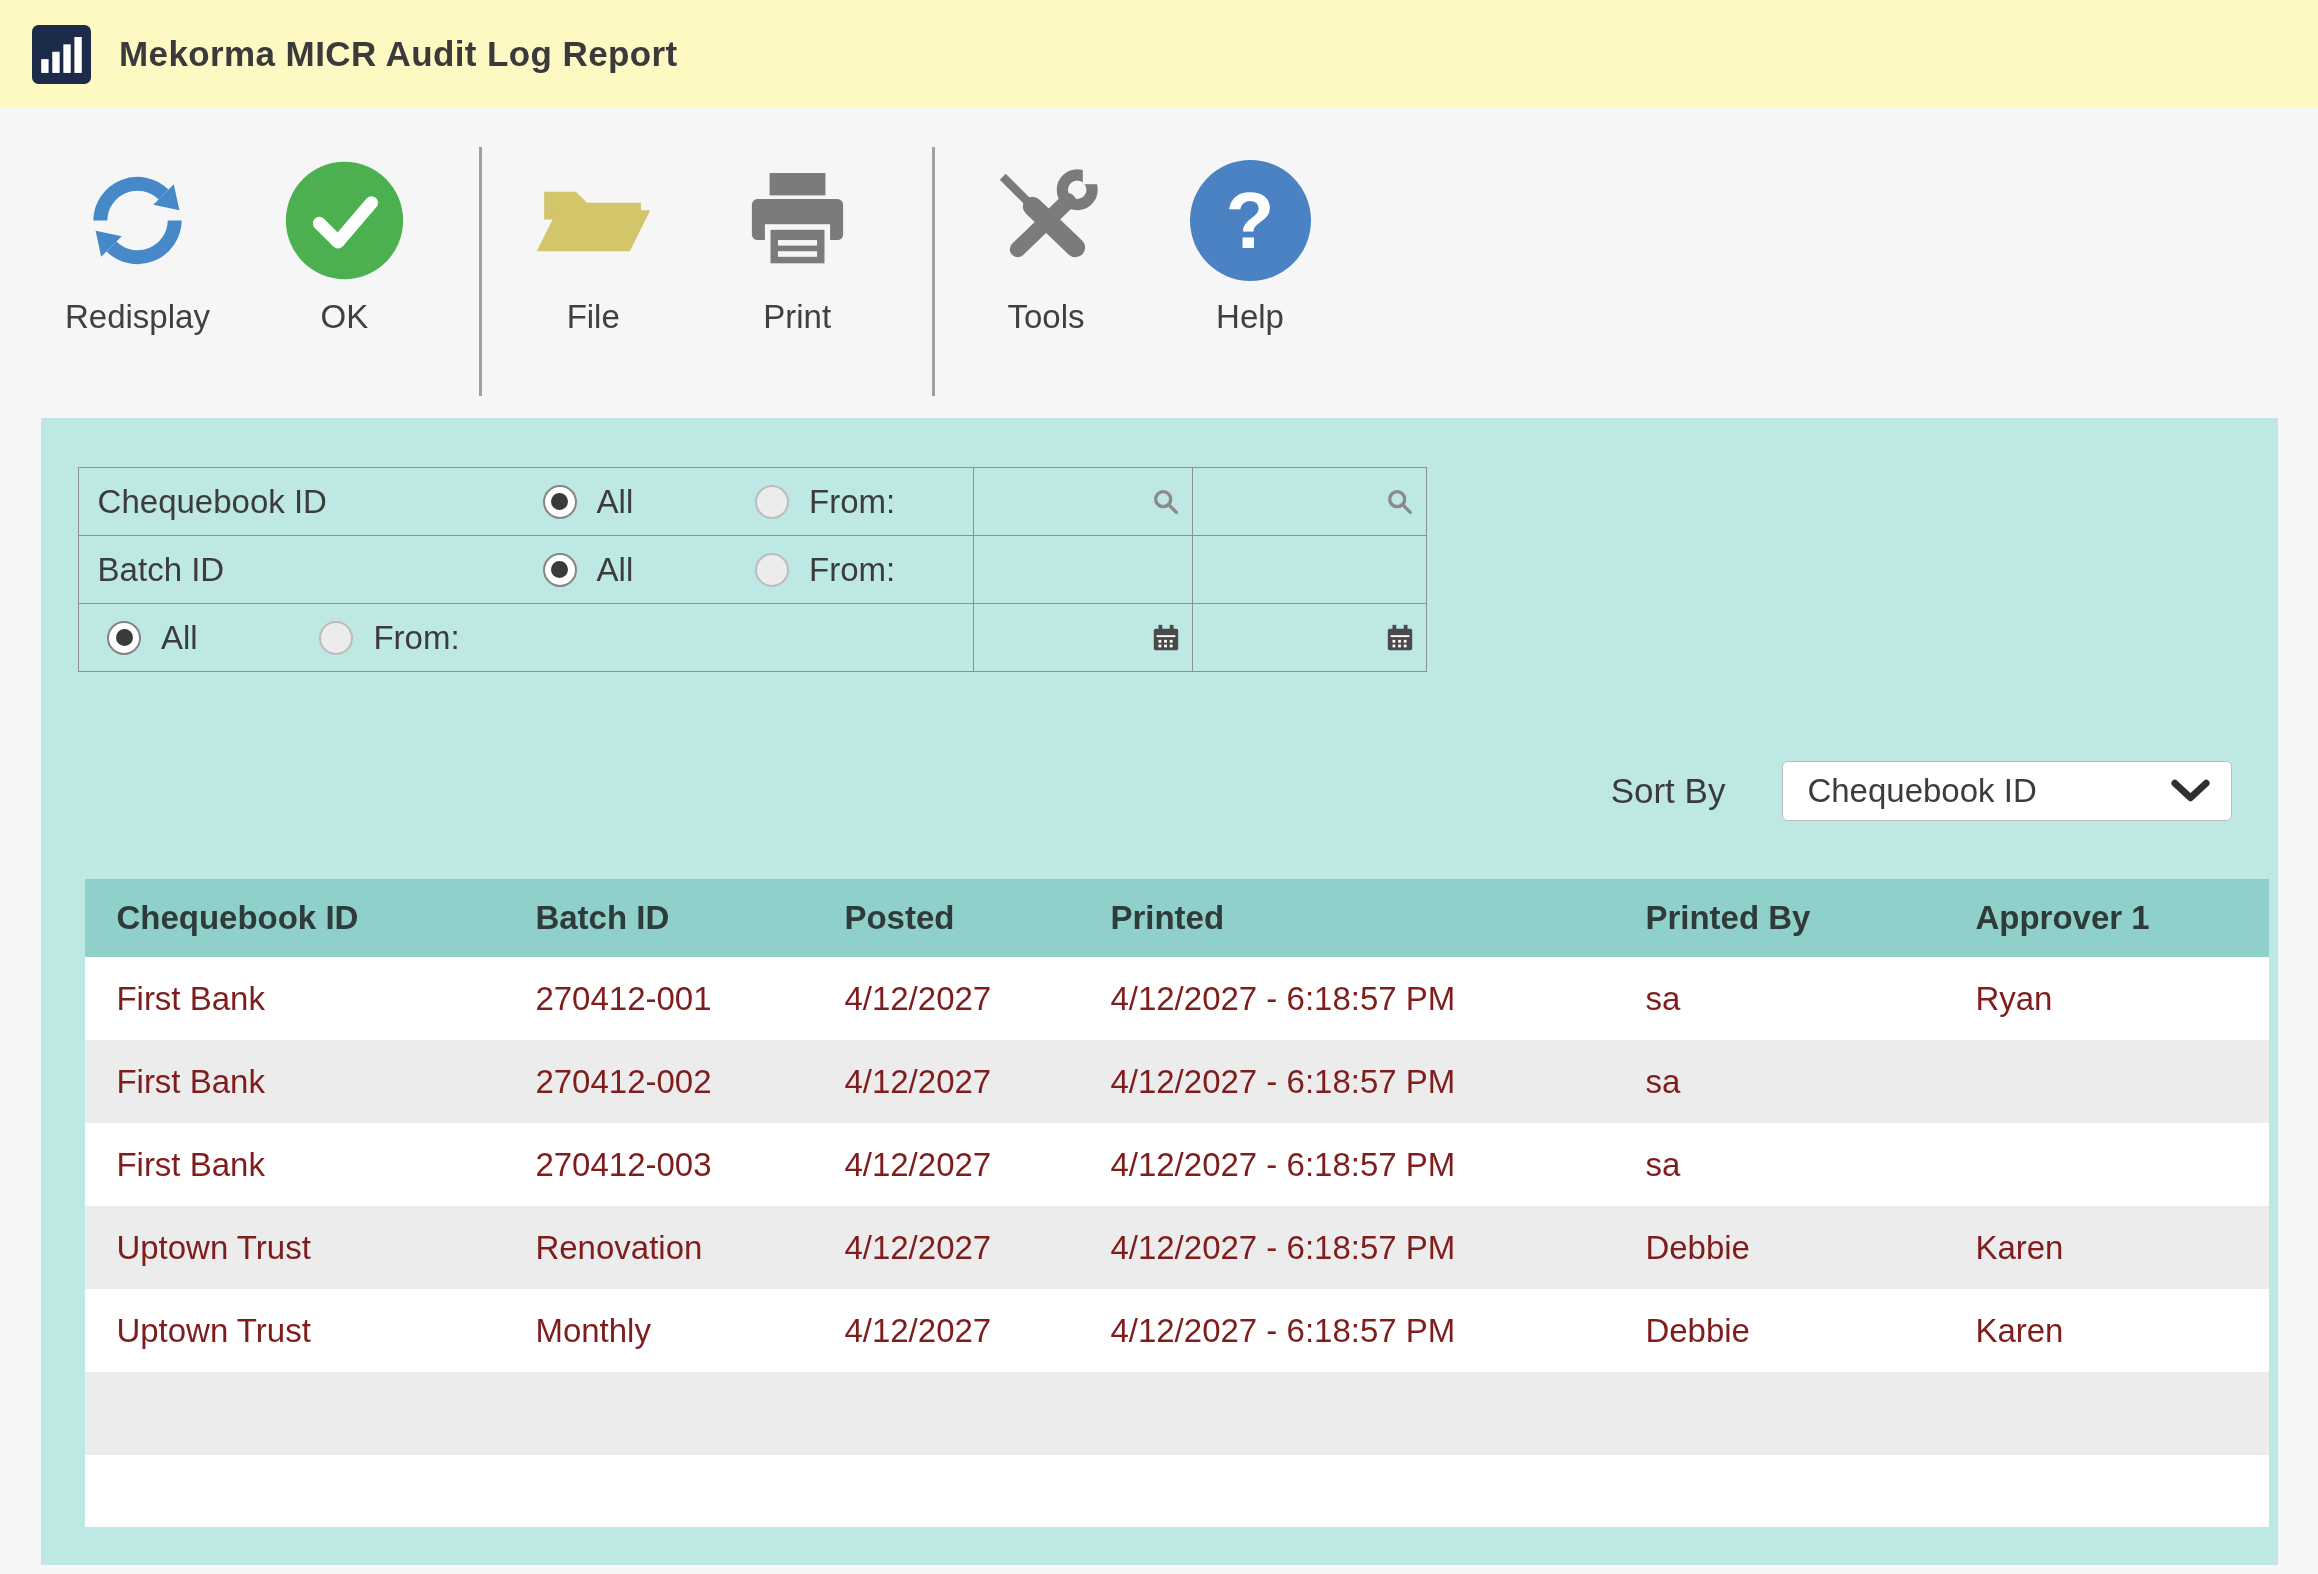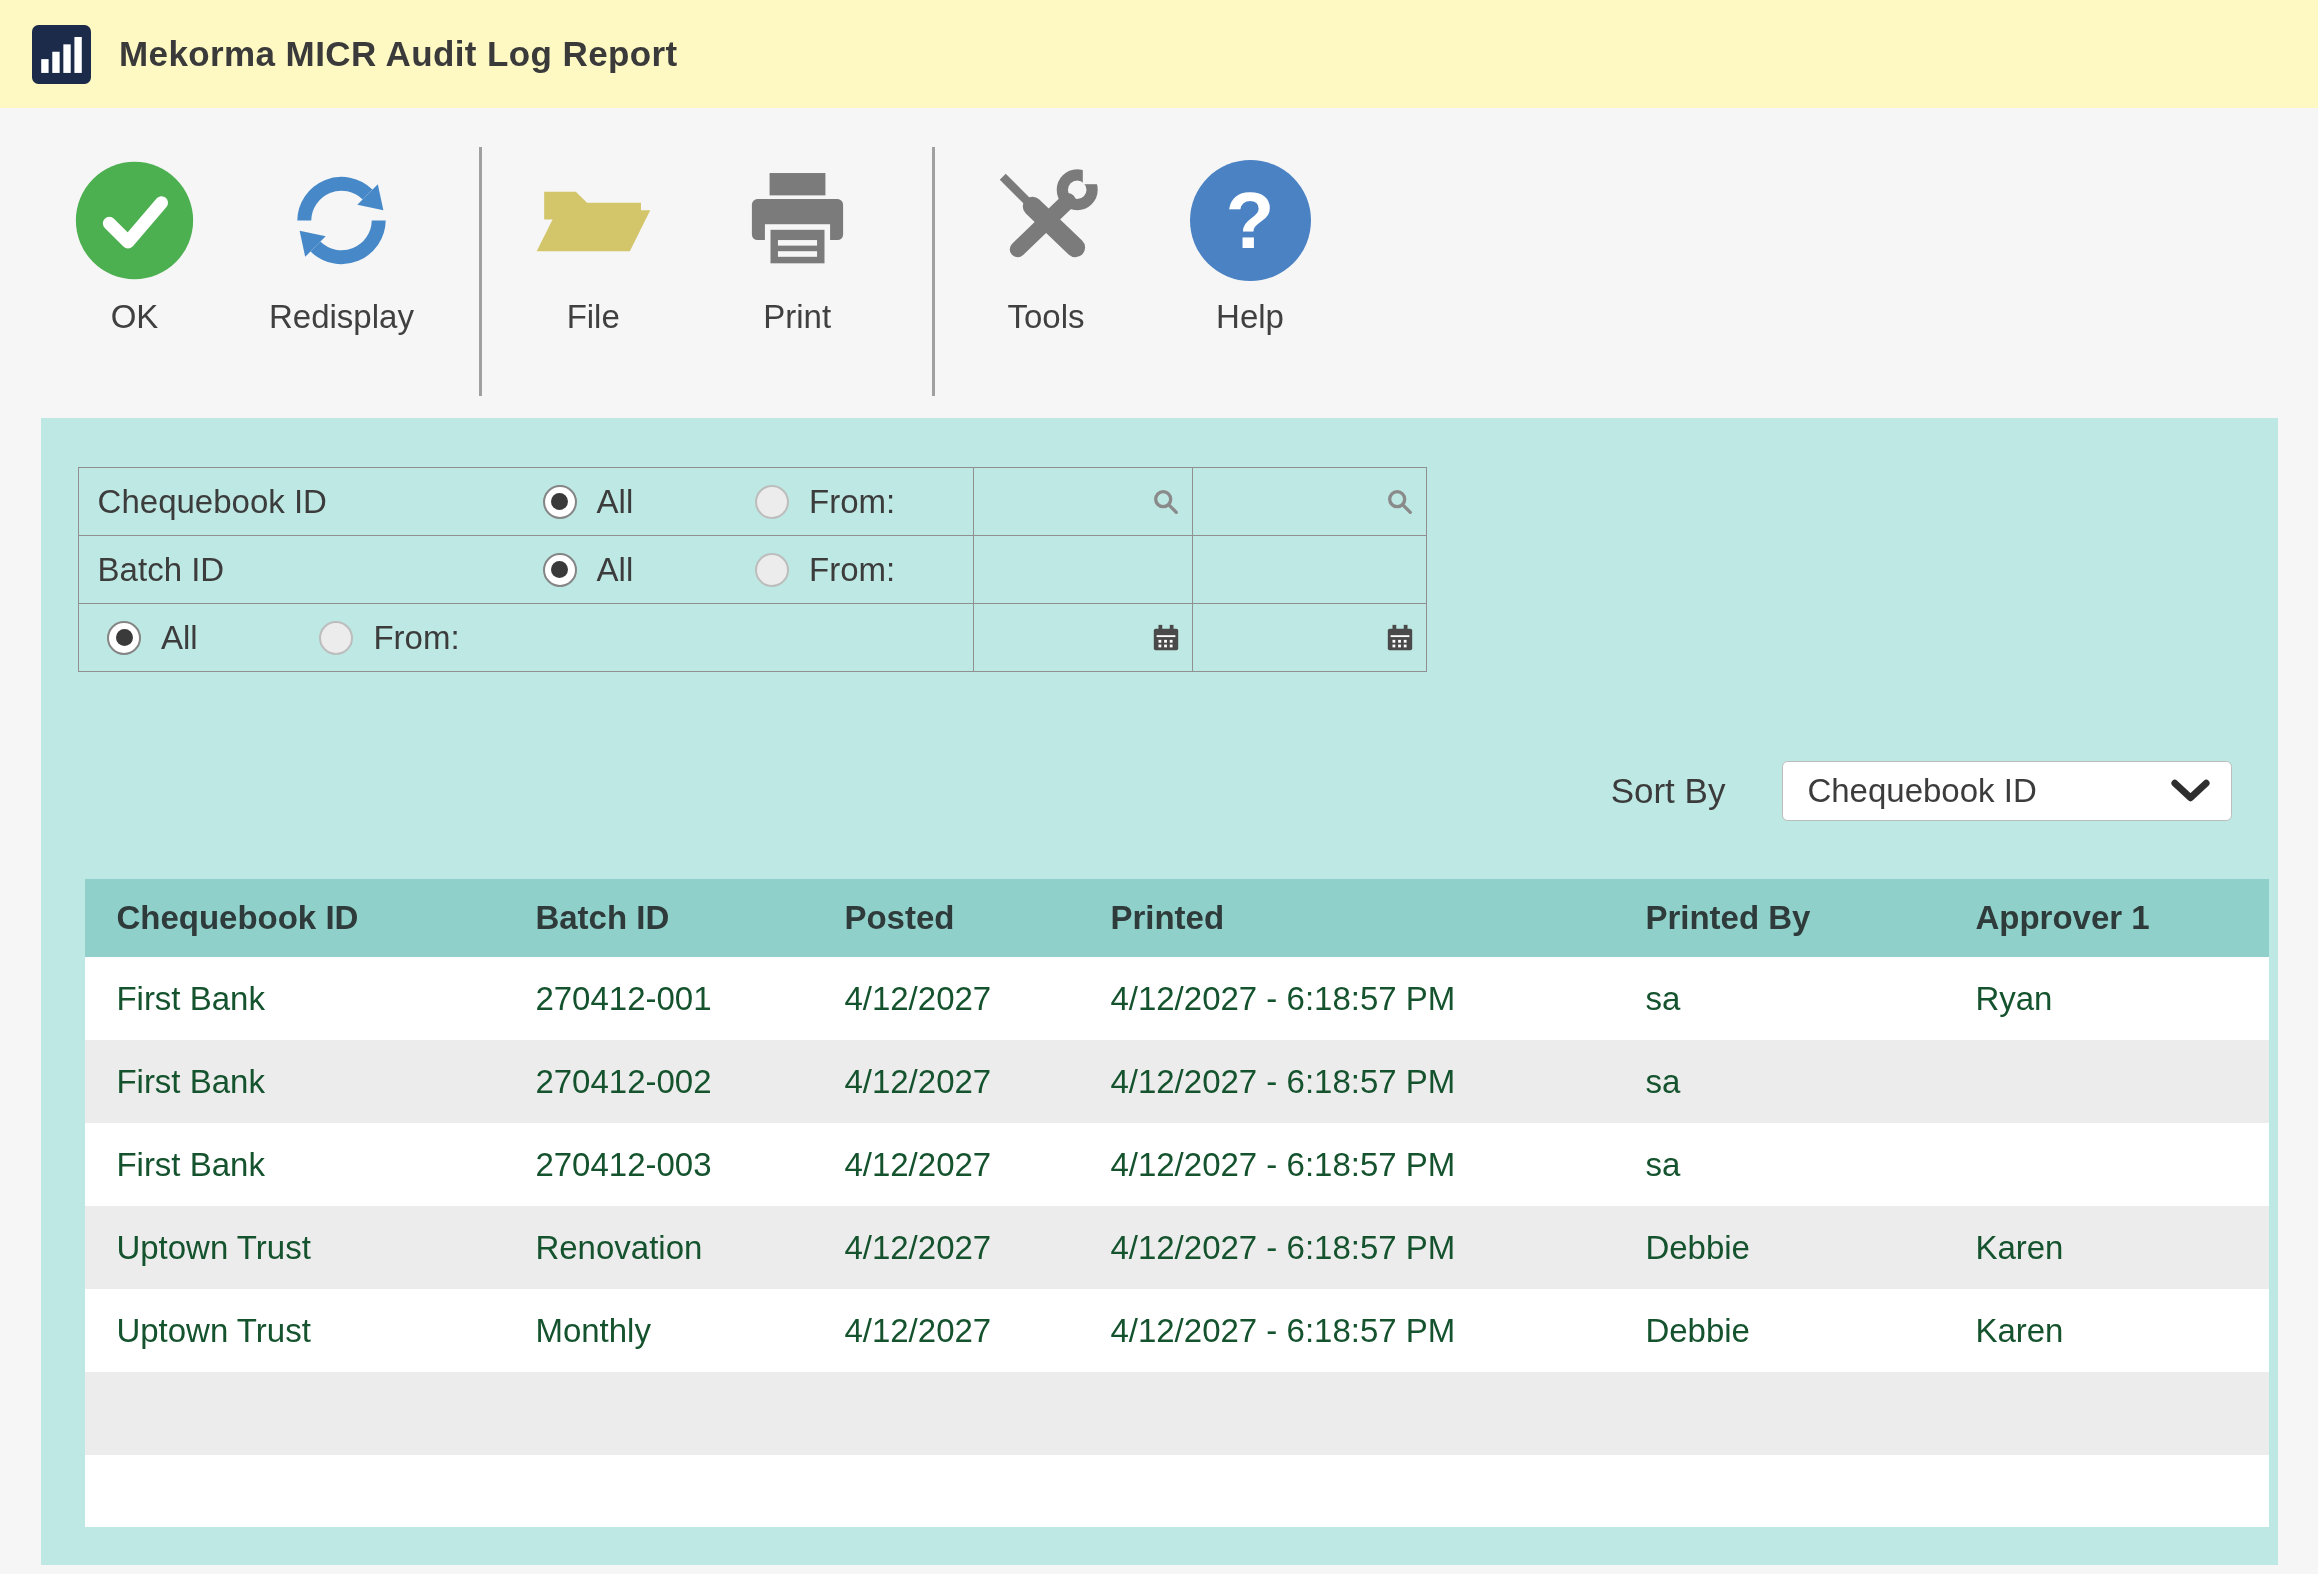--- a/index.html
+++ b/index.html
@@ -108,21 +108,21 @@
     margin:58px 0 0 7.4px; width:2184px;
     border-collapse:collapse; table-layout:fixed;
   }
   .data-table th {
     background:#8fd0ca; height:78px;
     font-size:33px; font-weight:bold; text-align:left;
     padding:0; color:#2f3a3a;
   }
   .data-table td {
     height:83px; font-size:33px; padding:0;
-    color:#14532d; background:#ffffff;
+    color:#7f1d1d; background:#ffffff;
   }
   .data-table th:first-child, .data-table td:first-child { padding-left:31px; }
   .data-table tbody tr:nth-child(even) td { background:#ececec; }
   .data-table tr.empty-last td { height:72px; }
 </style>
 </head>
 <body>
 
 <div class="titlebar">
   <span class="logo-icon">
@@ -135,37 +135,37 @@
     </svg>
   </span>
   <span class="window-title">Mekorma MICR Audit Log Report</span>
 </div>
 
 <div class="toolbar">
 
   <div class="tb-item">
     <div class="tb-icon">
       <svg viewBox="0 0 130 130">
-        <circle cx="65" cy="65" r="63" fill="#4caf50"></circle>
-        <path d="M38 68 L58 88 L94 46" fill="none" stroke="#ffffff" stroke-width="14" stroke-linecap="round" stroke-linejoin="round"></path>
-      </svg>
-    </div>
-    <div class="tb-label">OK</div>
-  </div>
-
-  <div class="tb-item">
-    <div class="tb-icon">
-      <svg viewBox="0 0 130 130">
         <path d="M25 65 A40 40 0 0 1 93 37" fill="none" stroke="#4789c8" stroke-width="15"></path>
         <polygon points="104,26 82,48 110,54" fill="#4789c8"></polygon>
         <path d="M105 65 A40 40 0 0 1 37 93" fill="none" stroke="#4789c8" stroke-width="15"></path>
         <polygon points="26,104 48,82 20,76" fill="#4789c8"></polygon>
       </svg>
     </div>
     <div class="tb-label">Redisplay</div>
+  </div>
+
+  <div class="tb-item">
+    <div class="tb-icon">
+      <svg viewBox="0 0 130 130">
+        <circle cx="65" cy="65" r="63" fill="#4caf50"></circle>
+        <path d="M38 68 L58 88 L94 46" fill="none" stroke="#ffffff" stroke-width="14" stroke-linecap="round" stroke-linejoin="round"></path>
+      </svg>
+    </div>
+    <div class="tb-label">OK</div>
   </div>
 
   <div class="tb-divider"></div>
 
   <div class="tb-item">
     <div class="tb-icon">
       <svg viewBox="0 0 130 130">
         <path d="M12 34 h34 l12 12 h58 v18 H12 z" fill="#d3c56a"></path>
         <path d="M4 98 L26 54 H126 L104 98 Z" fill="#d3c56a"></path>
       </svg>

